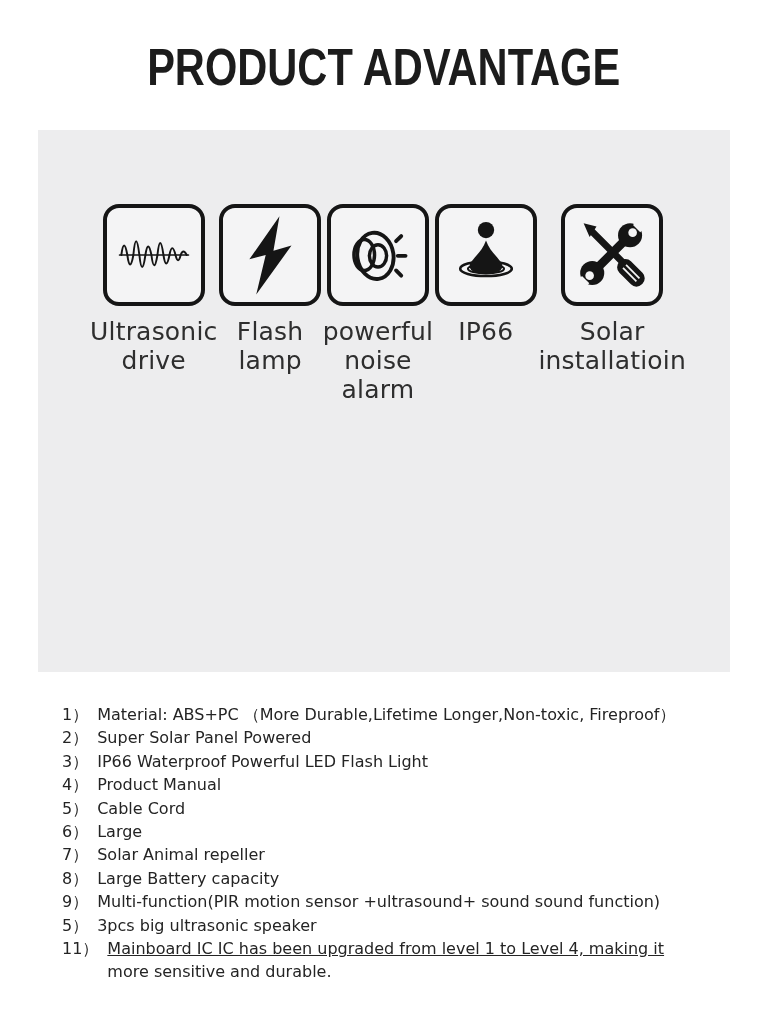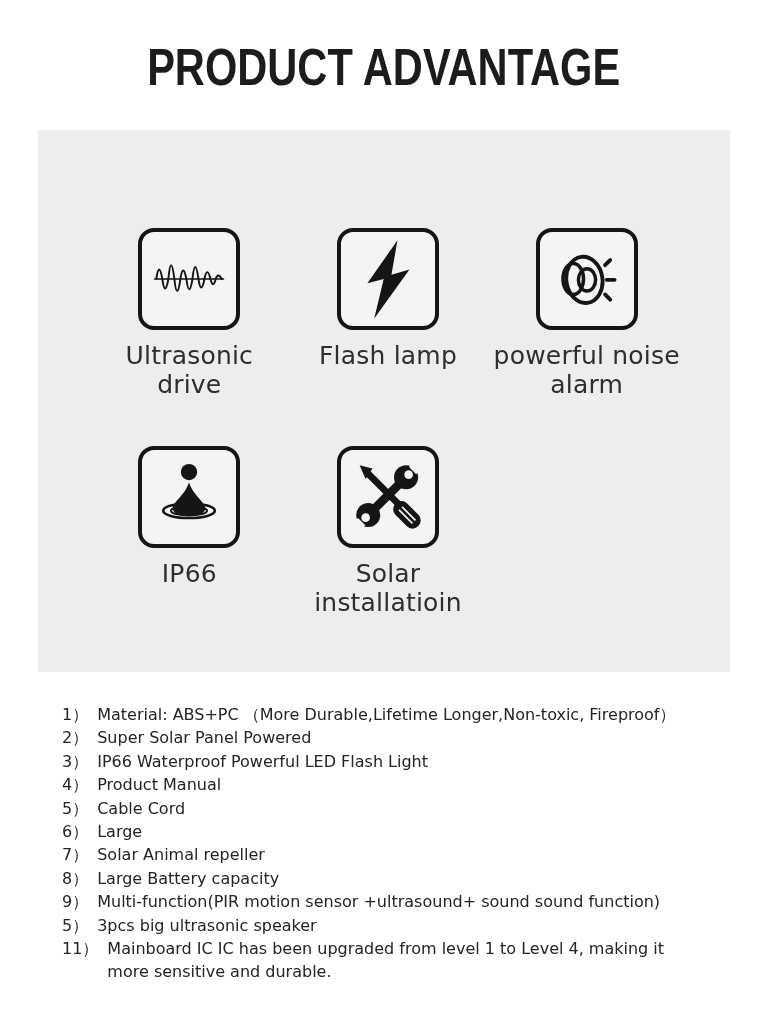--- a/index.html
+++ b/index.html
@@ -14,22 +14,22 @@
   .page-title{
     font-family:"Liberation Sans","DejaVu Sans",sans-serif;
     font-size:52px;font-weight:800;color:#1c1c1c;letter-spacing:0px;
     transform:scaleX(0.80);transform-origin:center;white-space:nowrap;
   }
   .panel{
     position:absolute;left:38px;top:130px;width:692px;height:542px;
     background:#ededee;
   }
   .grid{
-    display:grid;grid-template-columns:1fr 1fr 1fr;
-    padding:98px 44px 0 52px;row-gap:47px;
+    display:grid;grid-template-columns:1fr 1fr 1fr 1fr 1fr;
+    padding:74px 44px 0 52px;row-gap:47px;
   }
   .cell{display:flex;flex-direction:column;align-items:center;}
   .icon-box{
     width:94px;height:94px;background:#f4f4f5;
     border:4px solid #151515;border-radius:16px;
     display:flex;align-items:center;justify-content:center;
   }
   .icon-box svg{width:86px;height:86px;display:block;}
   .feature-label{
     margin-top:11px;text-align:center;color:#2e2e2e;
@@ -176,17 +176,17 @@
     <span class="list-num">9）</span>
     <span class="list-txt">Multi-function(PIR motion sensor +ultrasound+ sound sound function)</span>
   </div>
   <div class="list-item nowrap">
     <span class="list-num">5）</span>
     <span class="list-txt">3pcs big ultrasonic speaker</span>
   </div>
   <div class="list-item">
     <span class="list-num">11）</span>
     <span class="list-txt">
-      <span style="white-space:nowrap;">Mainboard IC IC has been upgraded from level 1 to Level 4, making it</span><br>
+      <span style="white-space:nowrap;text-decoration:underline;">Mainboard IC IC has been upgraded from level 1 to Level 4, making it</span><br>
       <span>more sensitive and durable.</span>
     </span>
   </div>
 </div>
 
 </body></html>

